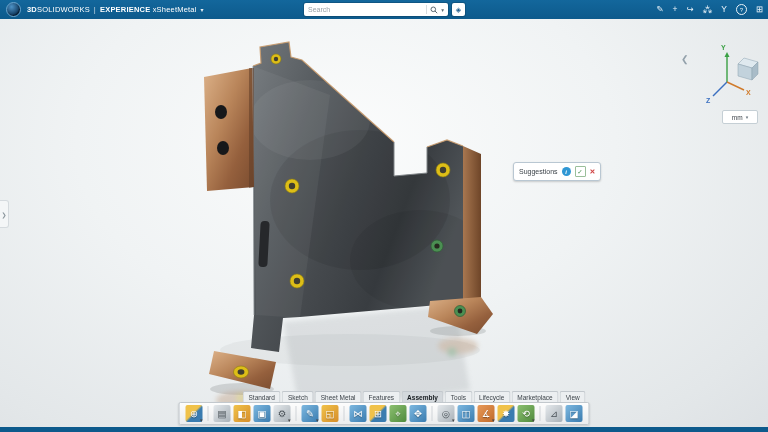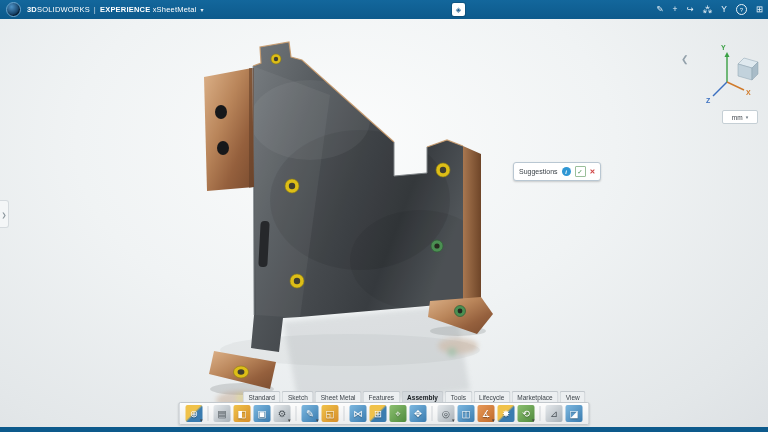--- a/index.html
+++ b/index.html
@@ -95,20 +95,31 @@
 
   <div class="topbar">
     <div class="logo"></div>
     <div class="brand">
       <span class="b">3D</span><span>SOLIDWORKS</span>
       <span class="sep">|</span>
       <span class="b">EXPERIENCE</span>&nbsp;<span>xSheetMetal</span>
       <span class="app-chev">▾</span>
     </div>
 
+    <div class="search">
+      <input placeholder="Search" style="">
+      <span class="sdiv"></span>
+      <span class="mag">
+        <svg width="8" height="8" viewBox="0 0 8 8">
+            <circle cx="3.3" cy="3.3" r="2.3" fill="none" stroke="#5c6a73" stroke-width="1"></circle>
+            <line x1="5" y1="5" x2="7.2" y2="7.2" stroke="#5c6a73" stroke-width="1"></line>
+          </svg>
+      </span>
+      <span class="schev">▾</span>
+    </div>
     <div class="tagbtn">◈</div>
 
     <div class="ricons">
       <span class="ricon">✎</span>
       <span class="ricon">+</span>
       <span class="ricon">↪</span>
       <span class="ricon">⁂</span>
       <span class="ricon">Y</span>
       <span class="ricon q">?</span>
       <span class="ricon">⊞</span>

